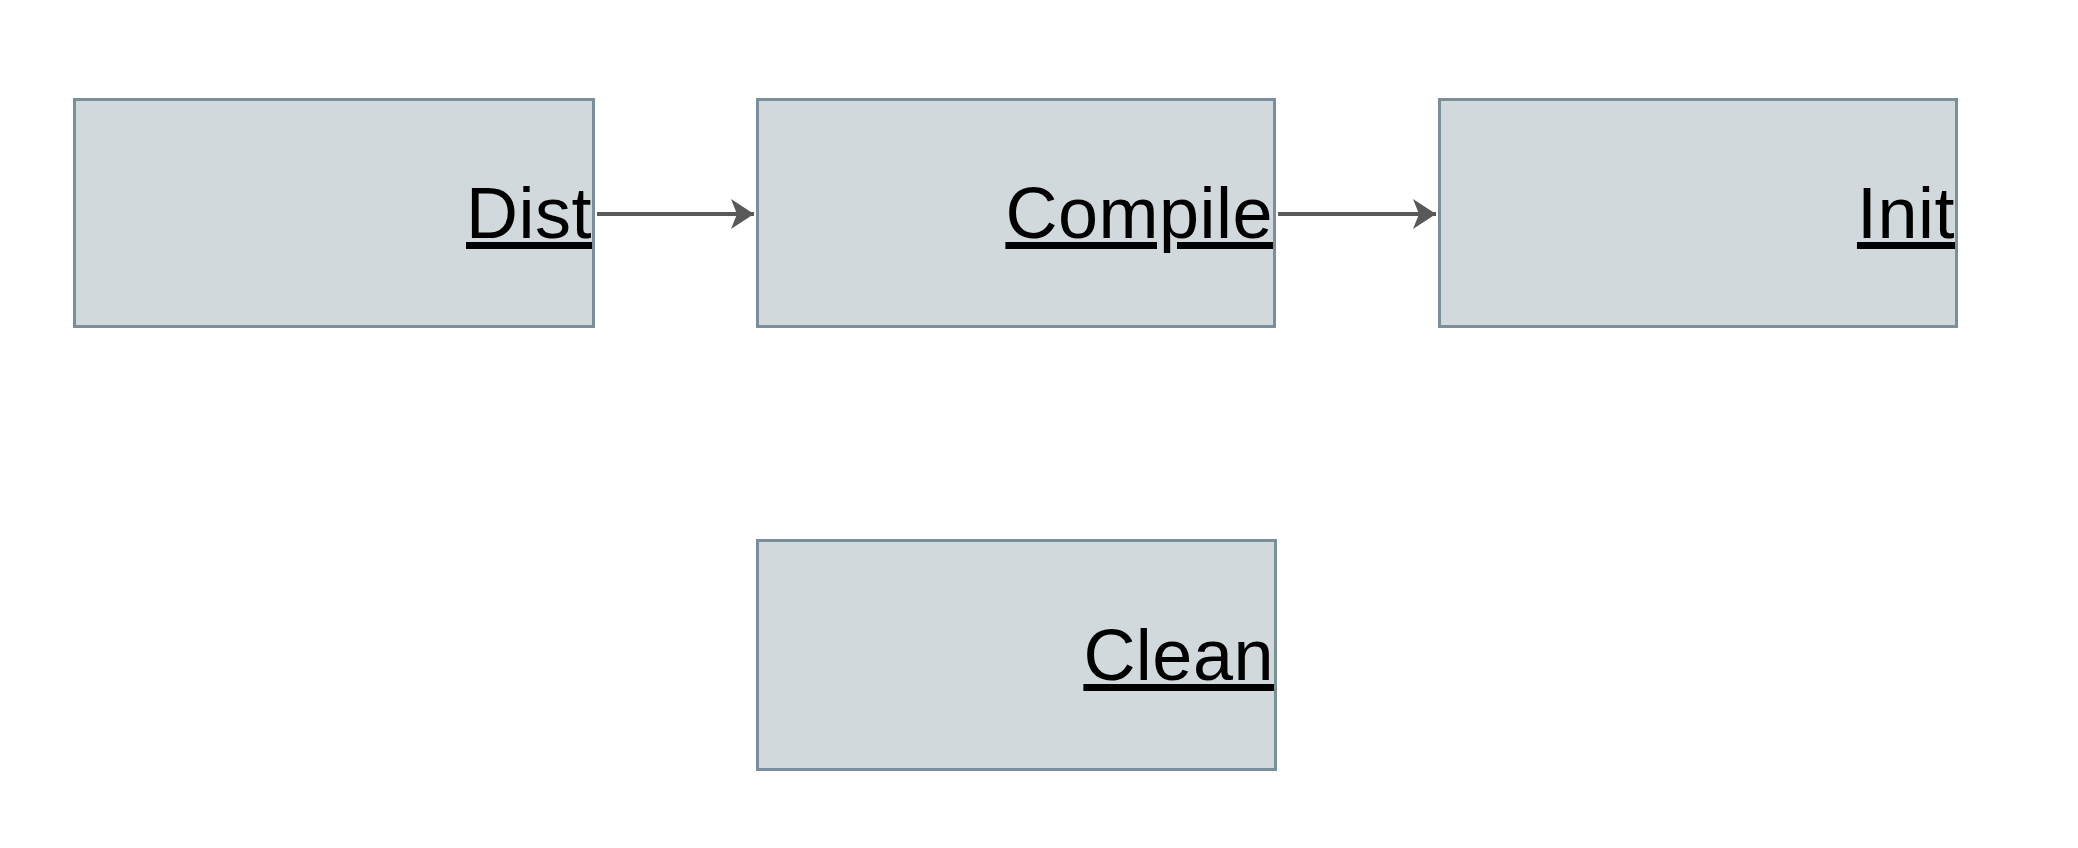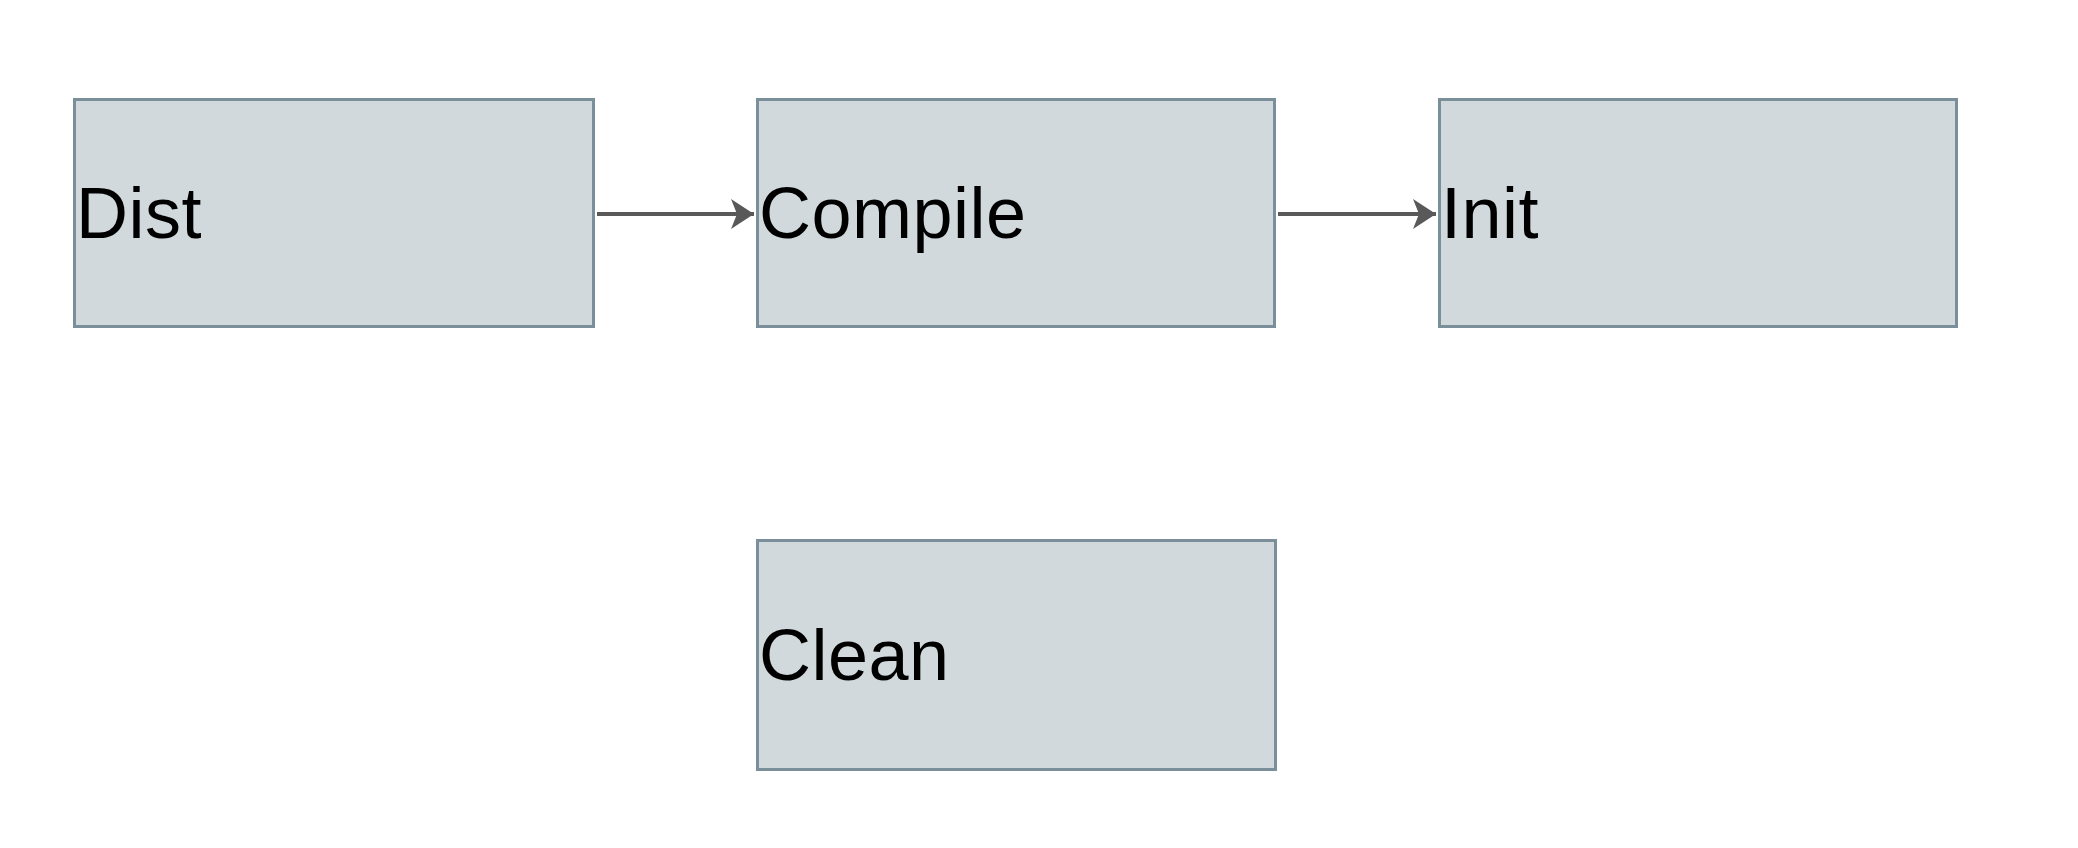--- a/index.html
+++ b/index.html
@@ -15,21 +15,22 @@
     overflow: hidden;
     font-family: "Liberation Sans", "DejaVu Sans", sans-serif;
   }
   .node {
     position: absolute;
     box-sizing: border-box;
     background: var(--node-fill, #d1d9dc);
     border: 3px solid var(--node-border, #7a8f9a);
     display: flex;
     align-items: center;
-    justify-content: flex-start;
+    justify-content: flex-end;
+    text-decoration: underline;
   }
   .node .label {
     font-size: 72px;
     line-height: 1;
     color: var(--text-color, #000000);
     letter-spacing: 0.5px;
     white-space: nowrap;
   }
   .node-dist    { left: 73px;   top: 98px;  width: 522px; height: 230px; }
   .node-compile { left: 756px;  top: 98px;  width: 520px; height: 230px; }

